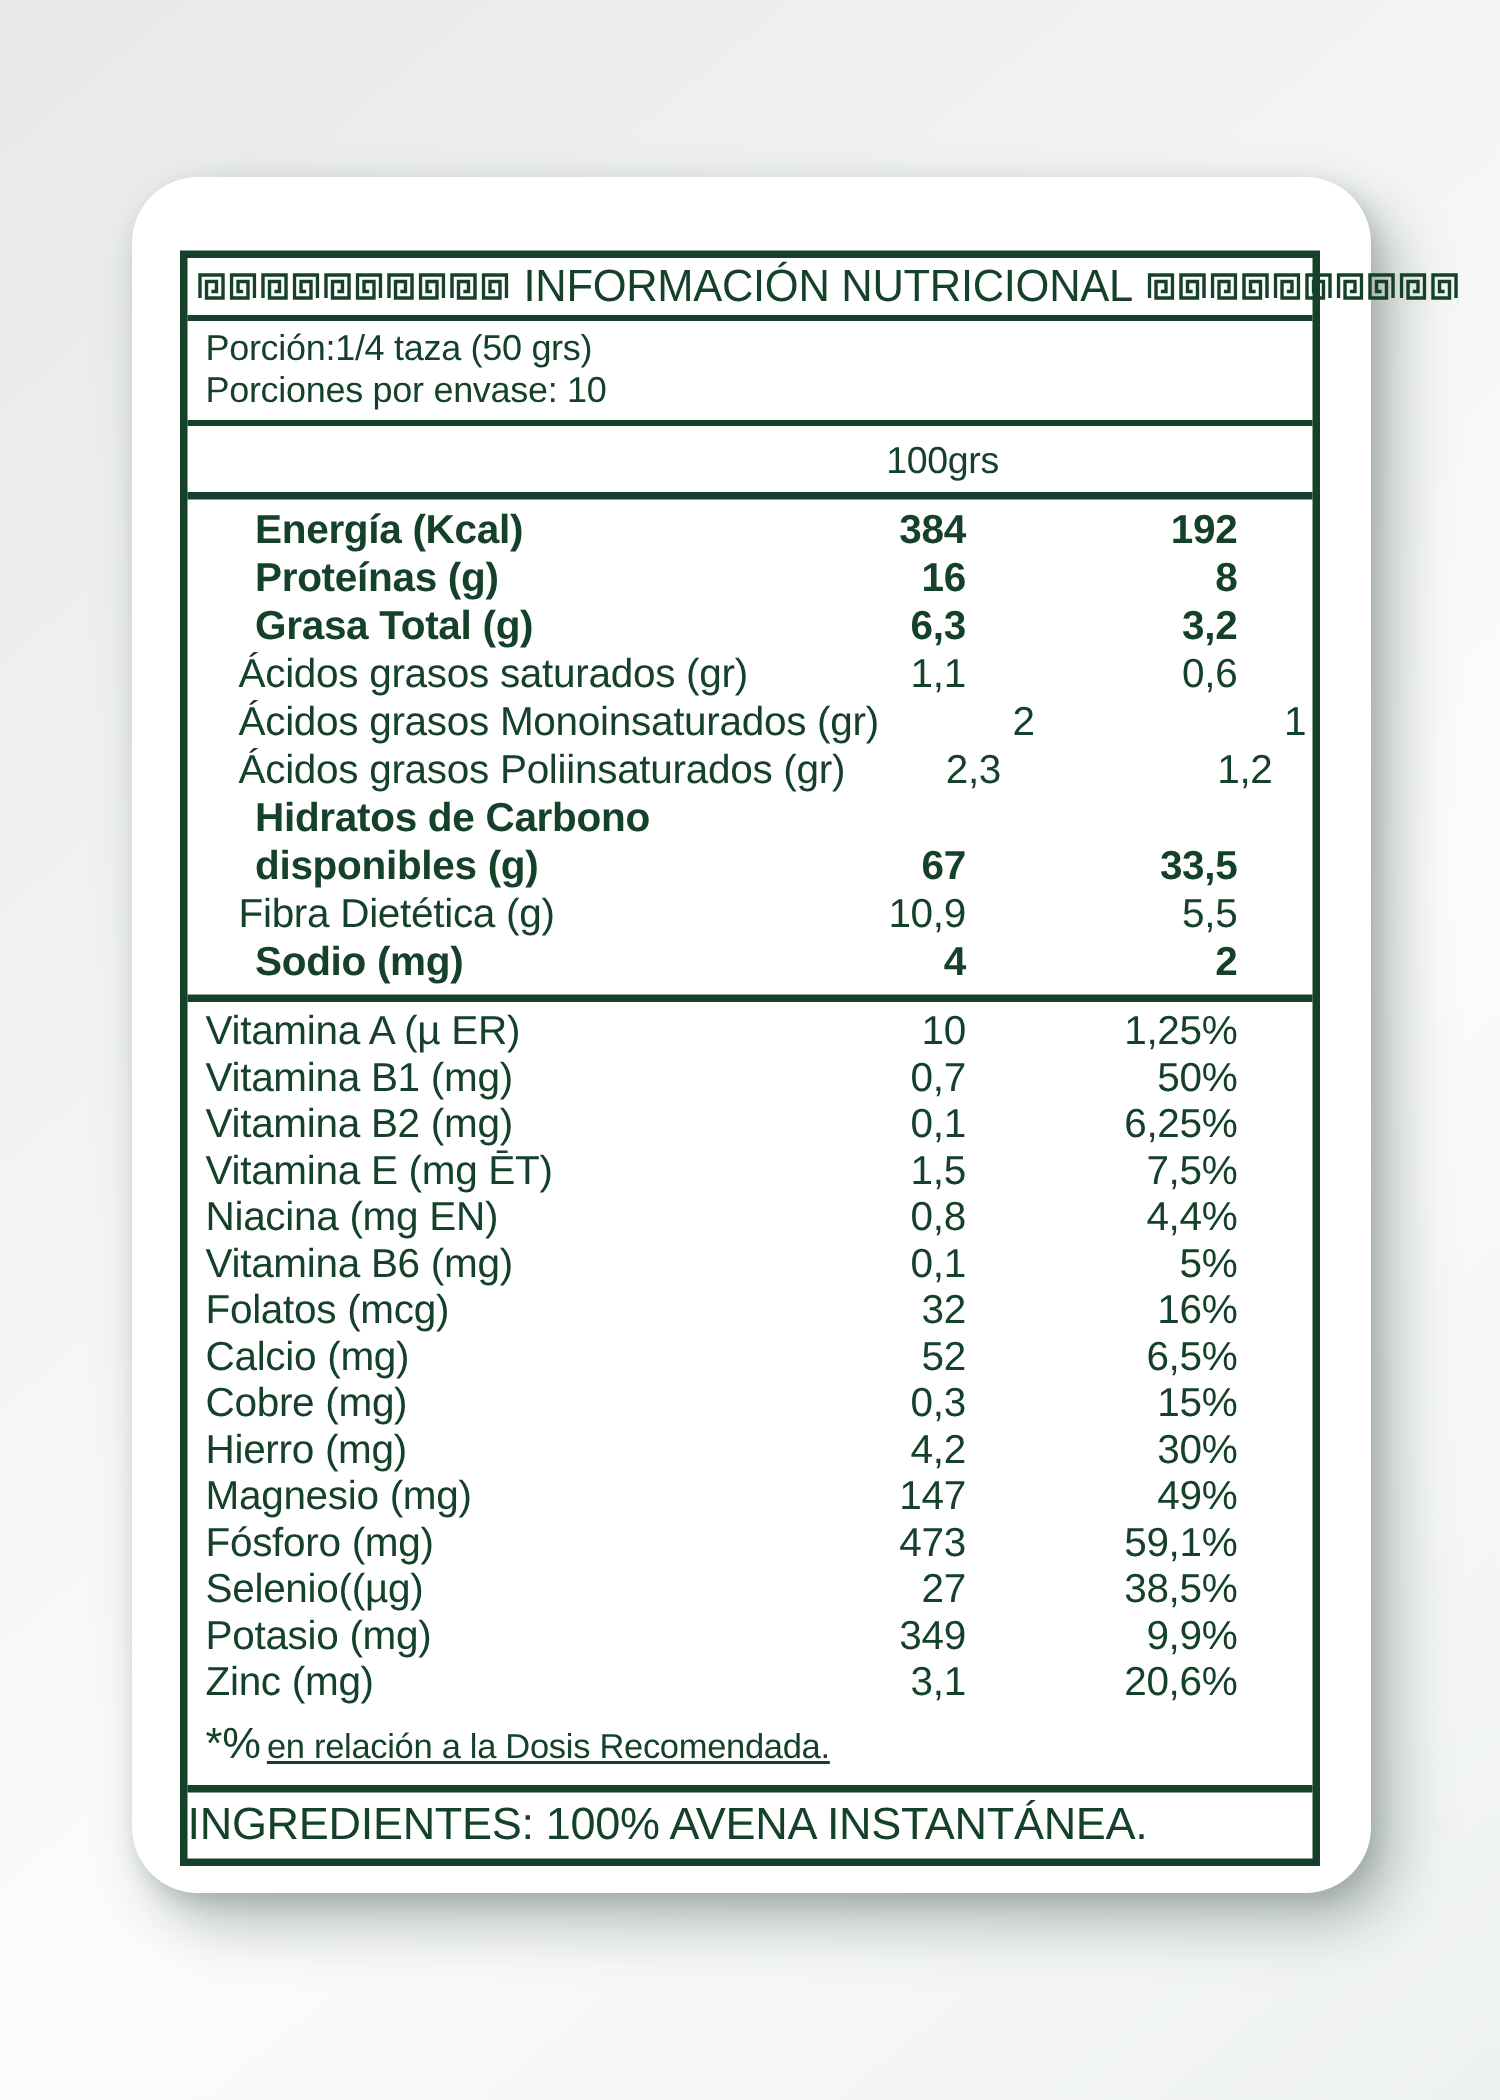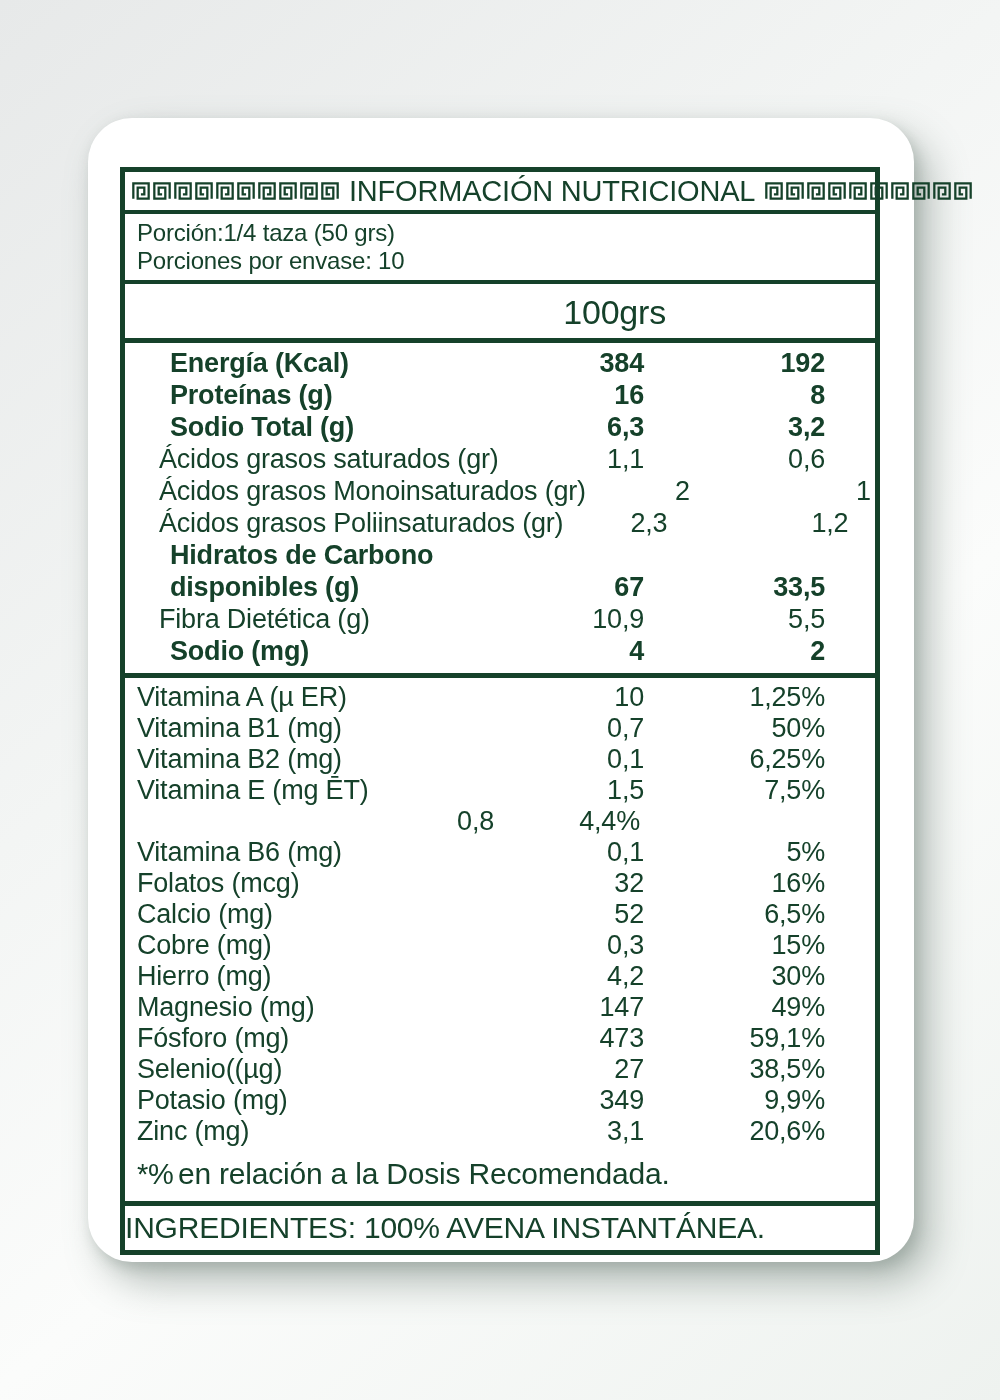--- a/index.html
+++ b/index.html
@@ -29,36 +29,36 @@
   .pattern{display:flex;align-items:center;gap:3px;color:var(--green);}
   .pattern .tile{width:18px;height:18px;display:block;line-height:0;}
   .pattern .tile.flip svg{transform:scaleX(-1);}
   .title{font-size:29px;white-space:nowrap;margin:0 10px;transform:scaleY(1.04);}
   .serving{
     font-size:24px;line-height:28px;padding:5px 0 5px 12px;
     border-bottom:4px solid var(--green);
   }
   .grid{display:grid;grid-template-columns:1fr 150px 185px;}
   .colhead{
-    font-size:34px;padding:9px 0 6px;border-bottom:5px solid var(--green);
+    font-size:25px;padding:9px 0 6px;border-bottom:5px solid var(--green);
   }
   .colhead .c1{text-align:right;padding-right:24px;}
   .colhead .c2{text-align:right;padding-right:15px;}
   .section .trow{font-size:27px;line-height:32px;}
   .section.vits .trow{line-height:31px;}
   .trow .label{padding-left:12px;white-space:nowrap;}
   .trow.indent .label{padding-left:34px;}
   .trow.bold{font-weight:700;margin-left:33px;}
   .trow .c1{text-align:right;padding-right:46px;}
   .trow .c2{text-align:right;padding-right:50px;}
   .section.main{padding:4px 0 6px;border-bottom:5px solid var(--green);}
   .section.vits{padding:4px 0 6px;border-bottom:5px solid var(--green);}
   .footnote{padding:10px 0 4px 12px;}
   .footnote .fsym{font-size:29px;}
-  .footnote .ftext{font-size:30px;}
+  .footnote .ftext{font-size:23px;text-decoration:underline;}
   .ingredients{
     display:flex;align-items:center;height:44px;padding-left:0;
     font-size:30px;white-space:nowrap;
   }
 </style>
 </head>
 <body>
 
 <div class="page">
   <div class="card">
@@ -147,21 +147,21 @@
             <div class="label">Energía (Kcal)</div>
             <div class="c1">384</div>
             <div class="c2">192</div>
           </div>
           <div class="trow grid bold">
             <div class="label">Proteínas (g)</div>
             <div class="c1">16</div>
             <div class="c2">8</div>
           </div>
           <div class="trow grid bold">
-            <div class="label">Sodio Total (g)</div>
+            <div class="label">Grasa Total (g)</div>
             <div class="c1">6,3</div>
             <div class="c2">3,2</div>
           </div>
           <div class="trow grid indent">
             <div class="label">Ácidos grasos saturados (gr)</div>
             <div class="c1">1,1</div>
             <div class="c2">0,6</div>
           </div>
           <div class="trow grid indent">
             <div class="label">Ácidos grasos Monoinsaturados (gr)</div>
@@ -211,20 +211,21 @@
               <div class="label">Vitamina B2 (mg)</div>
               <div class="c1">0,1</div>
               <div class="c2">6,25%</div>
             </div>
             <div class="trow grid">
               <div class="label">Vitamina E (mg ĒT)</div>
               <div class="c1">1,5</div>
               <div class="c2">7,5%</div>
             </div>
             <div class="trow grid">
+              <div class="label">Niacina (mg EN)</div>
               <div class="c1">0,8</div>
               <div class="c2">4,4%</div>
             </div>
             <div class="trow grid">
               <div class="label">Vitamina B6 (mg)</div>
               <div class="c1">0,1</div>
               <div class="c2">5%</div>
             </div>
             <div class="trow grid">
               <div class="label">Folatos (mcg)</div>

